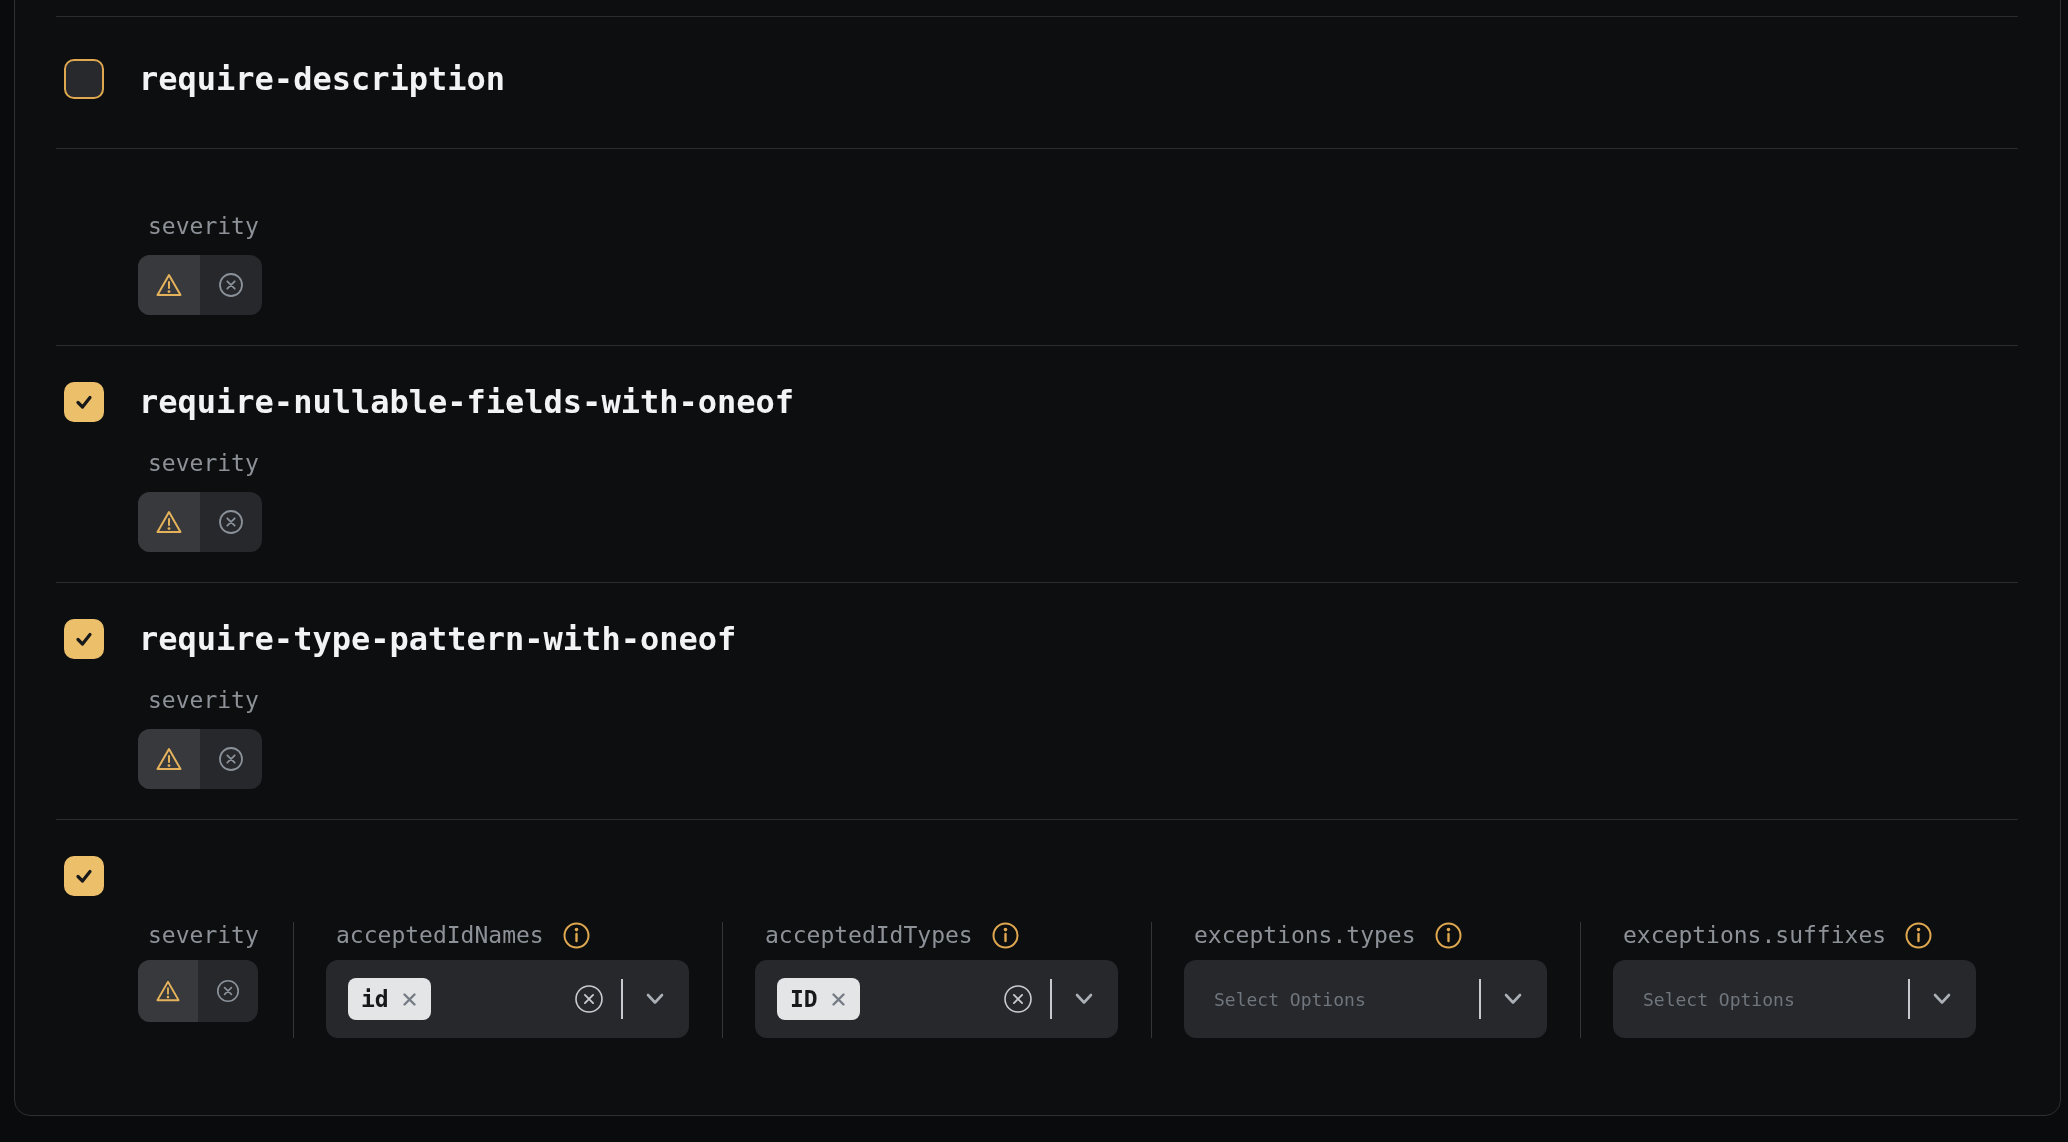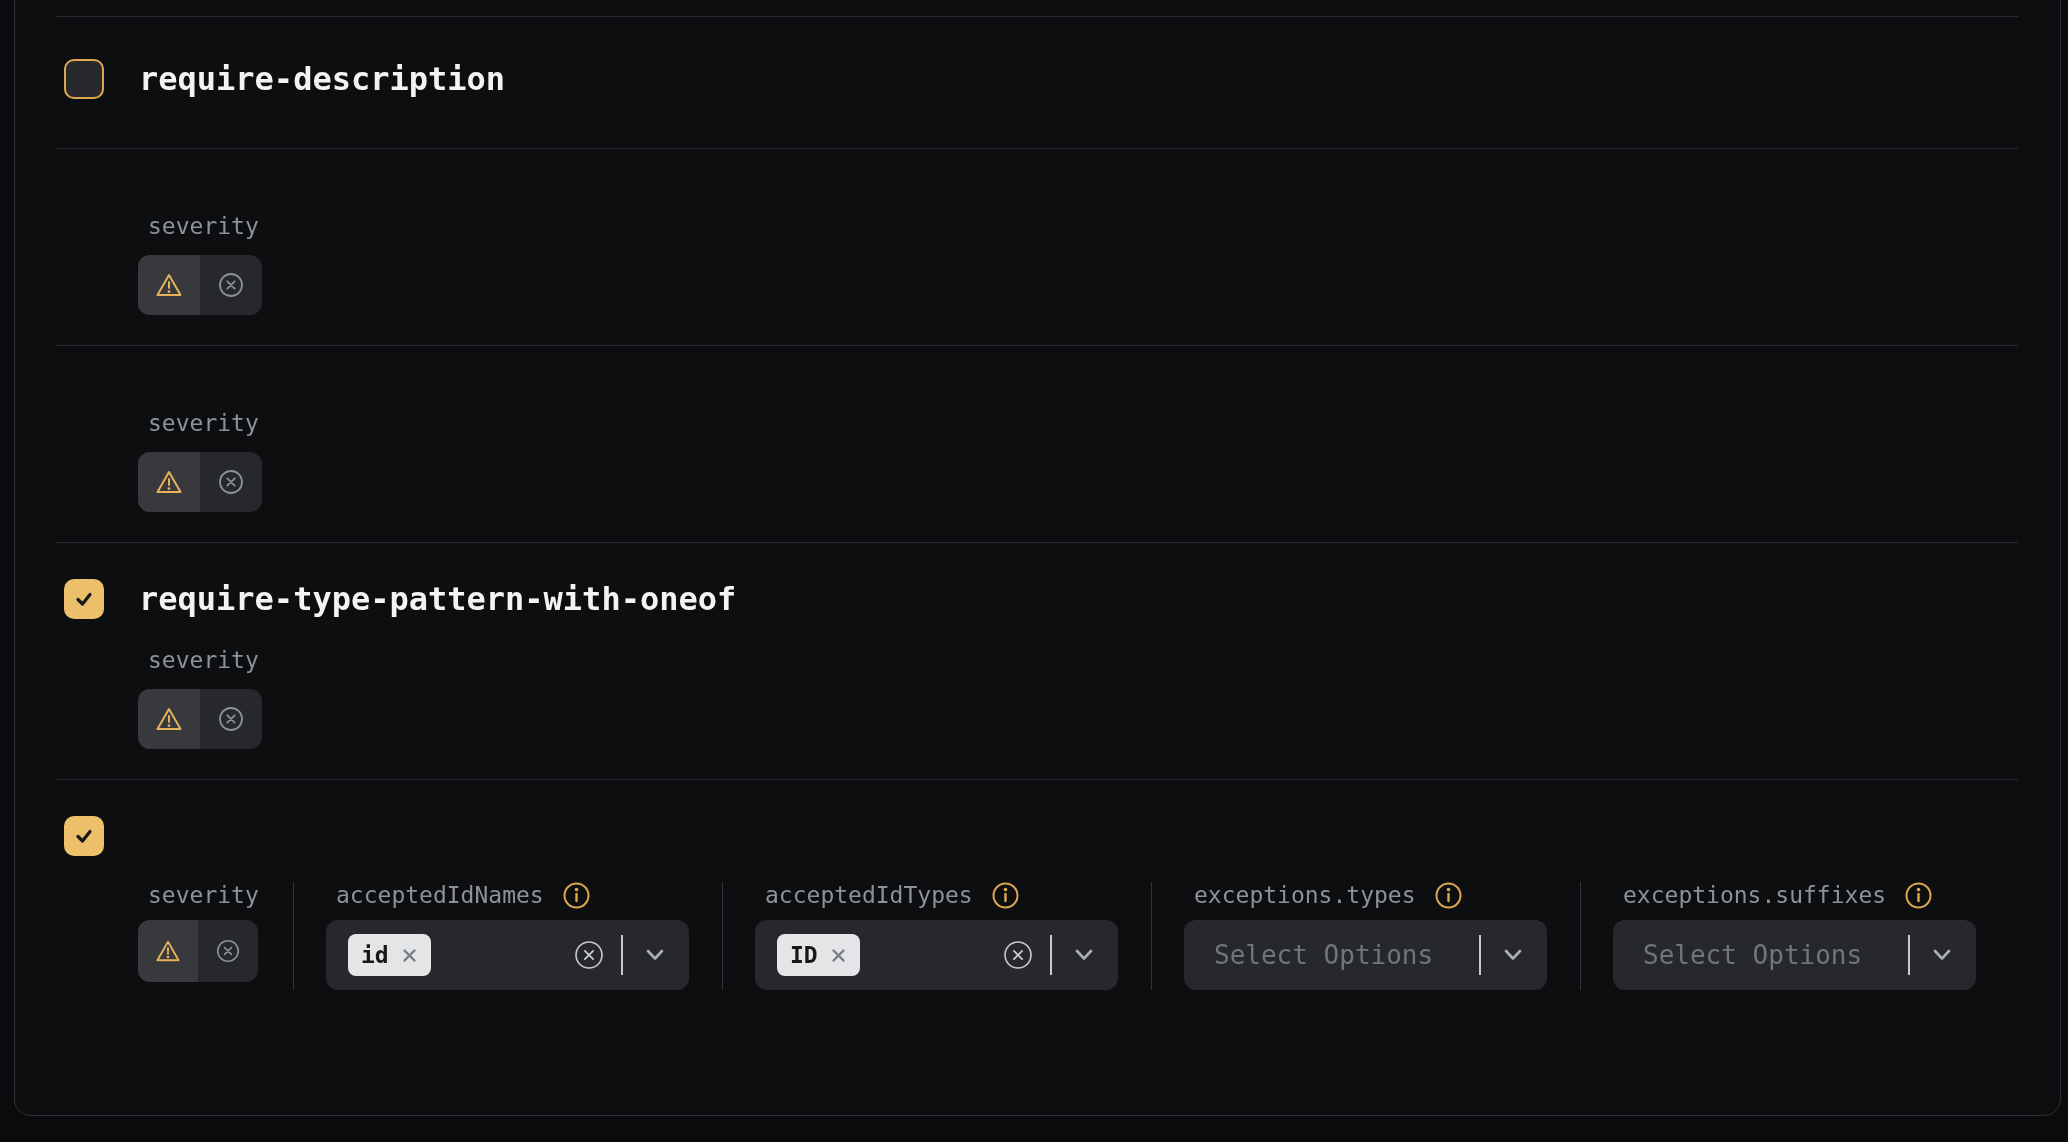--- a/index.html
+++ b/index.html
@@ -66,26 +66,26 @@
   .warn-icon{color:var(--warn-icon);display:flex;}
   .off-icon{color:var(--icon-gray);display:flex;}
   .fields{display:flex;margin-left:74px;margin-top:26px;align-items:stretch;}
   .fcol{width:363px;margin:0 33px 0 32px;}
   .fcol.sev{width:120px;margin:0 35px 0 0;}
   .fcol.sev .seg{width:120px;height:62px;margin-top:12px;}
   .vdiv{width:1px;background:var(--column-divider);flex:none;}
   .flabel-row{display:flex;align-items:center;gap:18px;height:26px;}
   .info-icon{color:var(--accent-border);display:flex;cursor:pointer;}
   .select{
-    margin-top:12px;height:70px;background:var(--control-bg);border-radius:12px;
+    margin-top:12px;height:78px;background:var(--control-bg);border-radius:12px;
     display:flex;align-items:center;padding-left:22px;position:relative;
     box-sizing:border-box;cursor:pointer;
   }
   .select.empty{padding-left:30px;}
-  .placeholder{font-size:26px;color:var(--placeholder-color);}
+  .placeholder{font-size:18px;color:var(--placeholder-color);}
   .tag{
     display:flex;align-items:center;gap:12px;background:var(--tag-bg);
     border-radius:8px;height:42px;padding:0 13px;
   }
   .tag-text{font-size:23px;font-weight:700;color:var(--tag-text);}
   .tag-x-icon{color:#767c84;display:flex;cursor:pointer;}
   .select-right{
     position:absolute;right:0;top:0;height:100%;display:flex;align-items:center;
     padding-right:23px;
   }
@@ -131,20 +131,30 @@
               </svg>
           </span>
         </button>
       </div>
     </div>
   </section>
 
   <div class="row-divider"></div>
 
   <section class="rule">
+    <div class="head">
+      <button class="checkbox checked">
+        <span class="check-icon">
+          <svg width="24" height="24" viewBox="0 0 24 24">
+              <path d="M6 12.5 L10.5 17 L18 7.5" fill="none" stroke="currentColor" stroke-width="3.2" stroke-linecap="round" stroke-linejoin="round"></path>
+            </svg>
+        </span>
+      </button>
+      <h3 class="title">require-nullable-fields-with-oneof</h3>
+    </div>
     <div class="rule-body">
       <div class="flabel">severity</div>
       <div class="seg">
         <button class="seg-btn selected">
           <span class="warn-icon">
             <svg width="28" height="26" viewBox="0 0 28 26">
                 <path d="M14 3 L25.5 23 H2.5 Z" fill="none" stroke="currentColor" stroke-width="2" stroke-linejoin="round"></path>
                 <line x1="14" y1="10" x2="14" y2="16" stroke="currentColor" stroke-width="2" stroke-linecap="round"></line>
                 <circle cx="14" cy="19.6" r="1.4" fill="currentColor"></circle>
               </svg>

